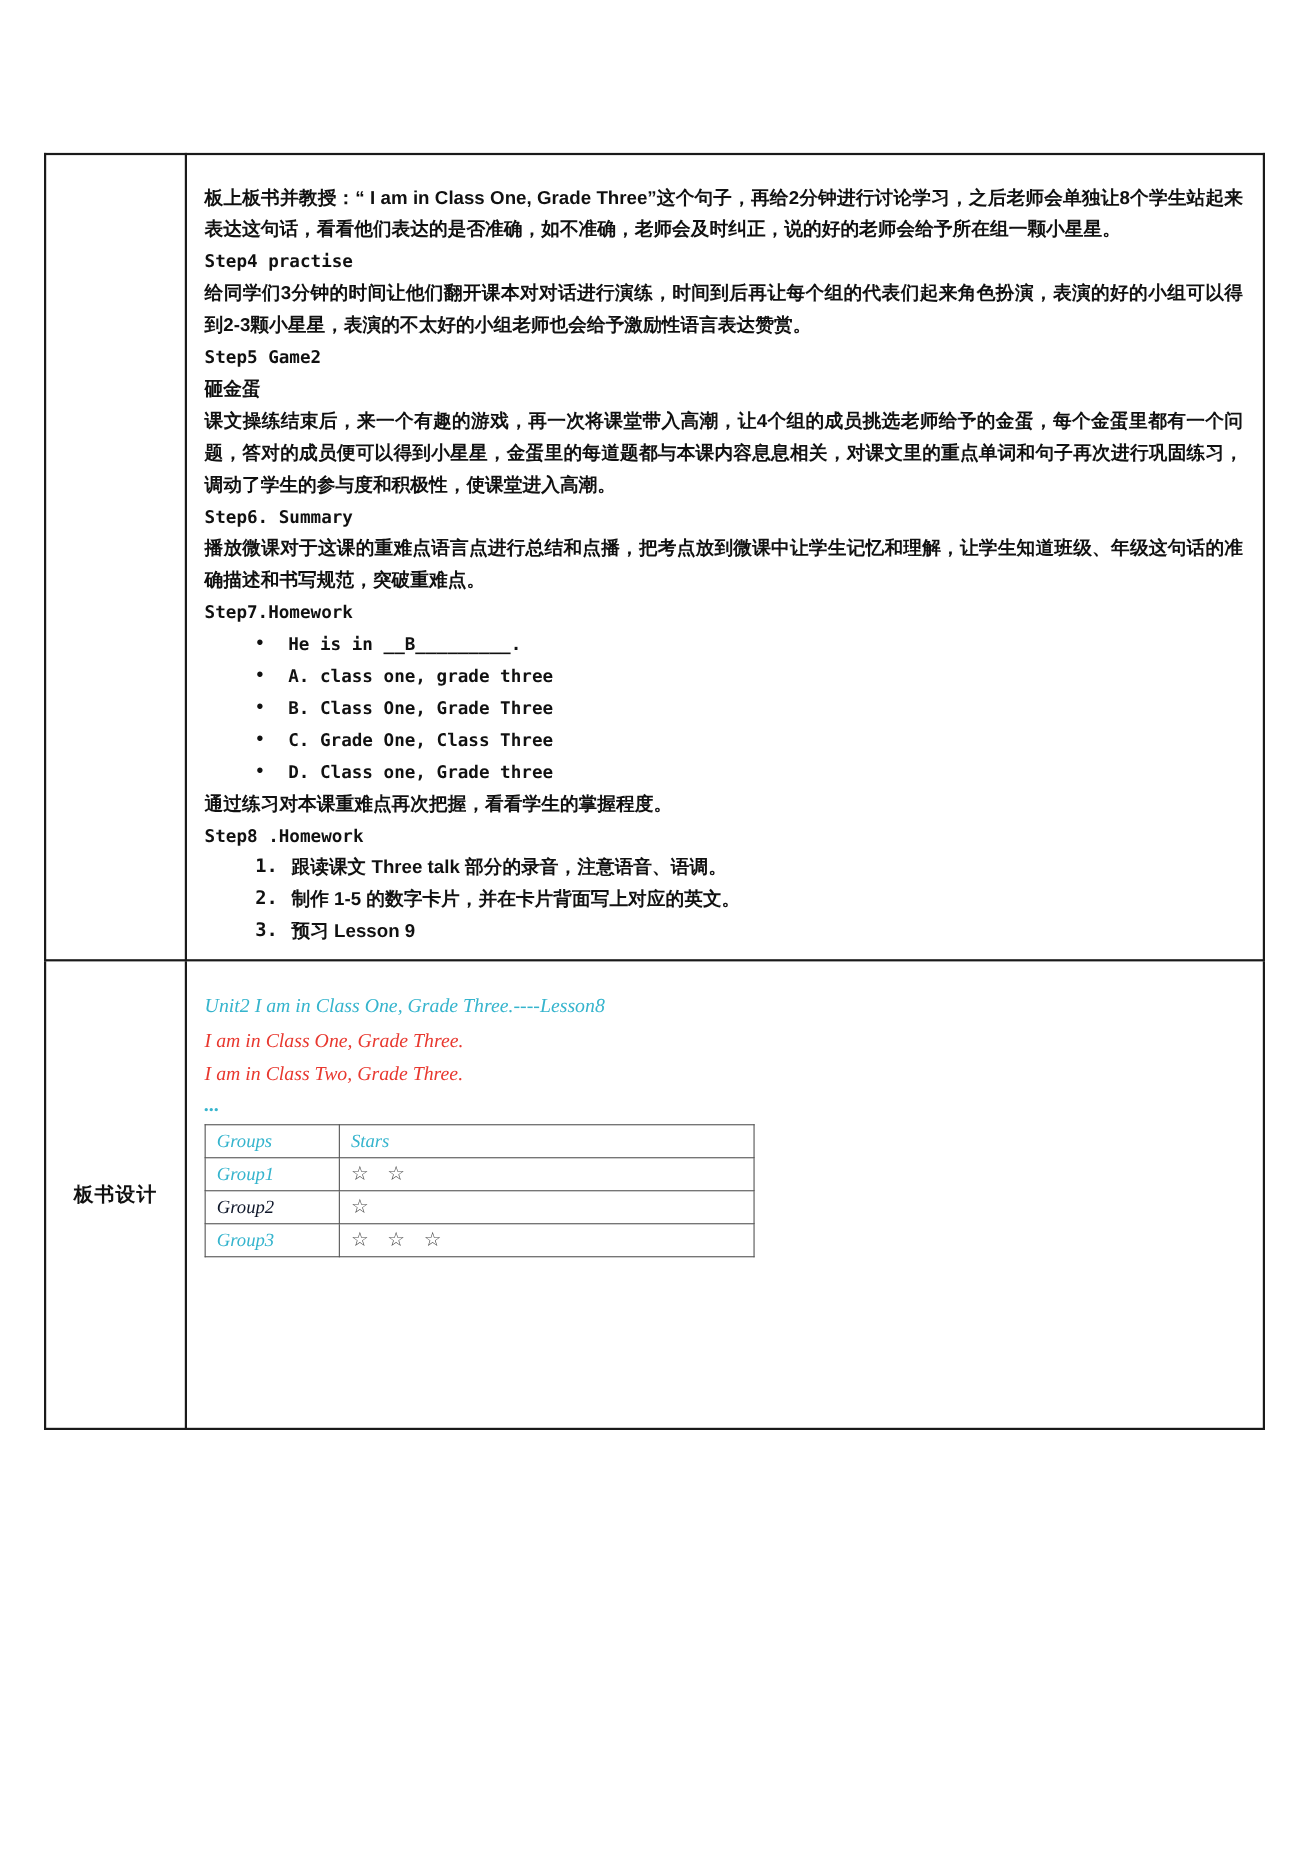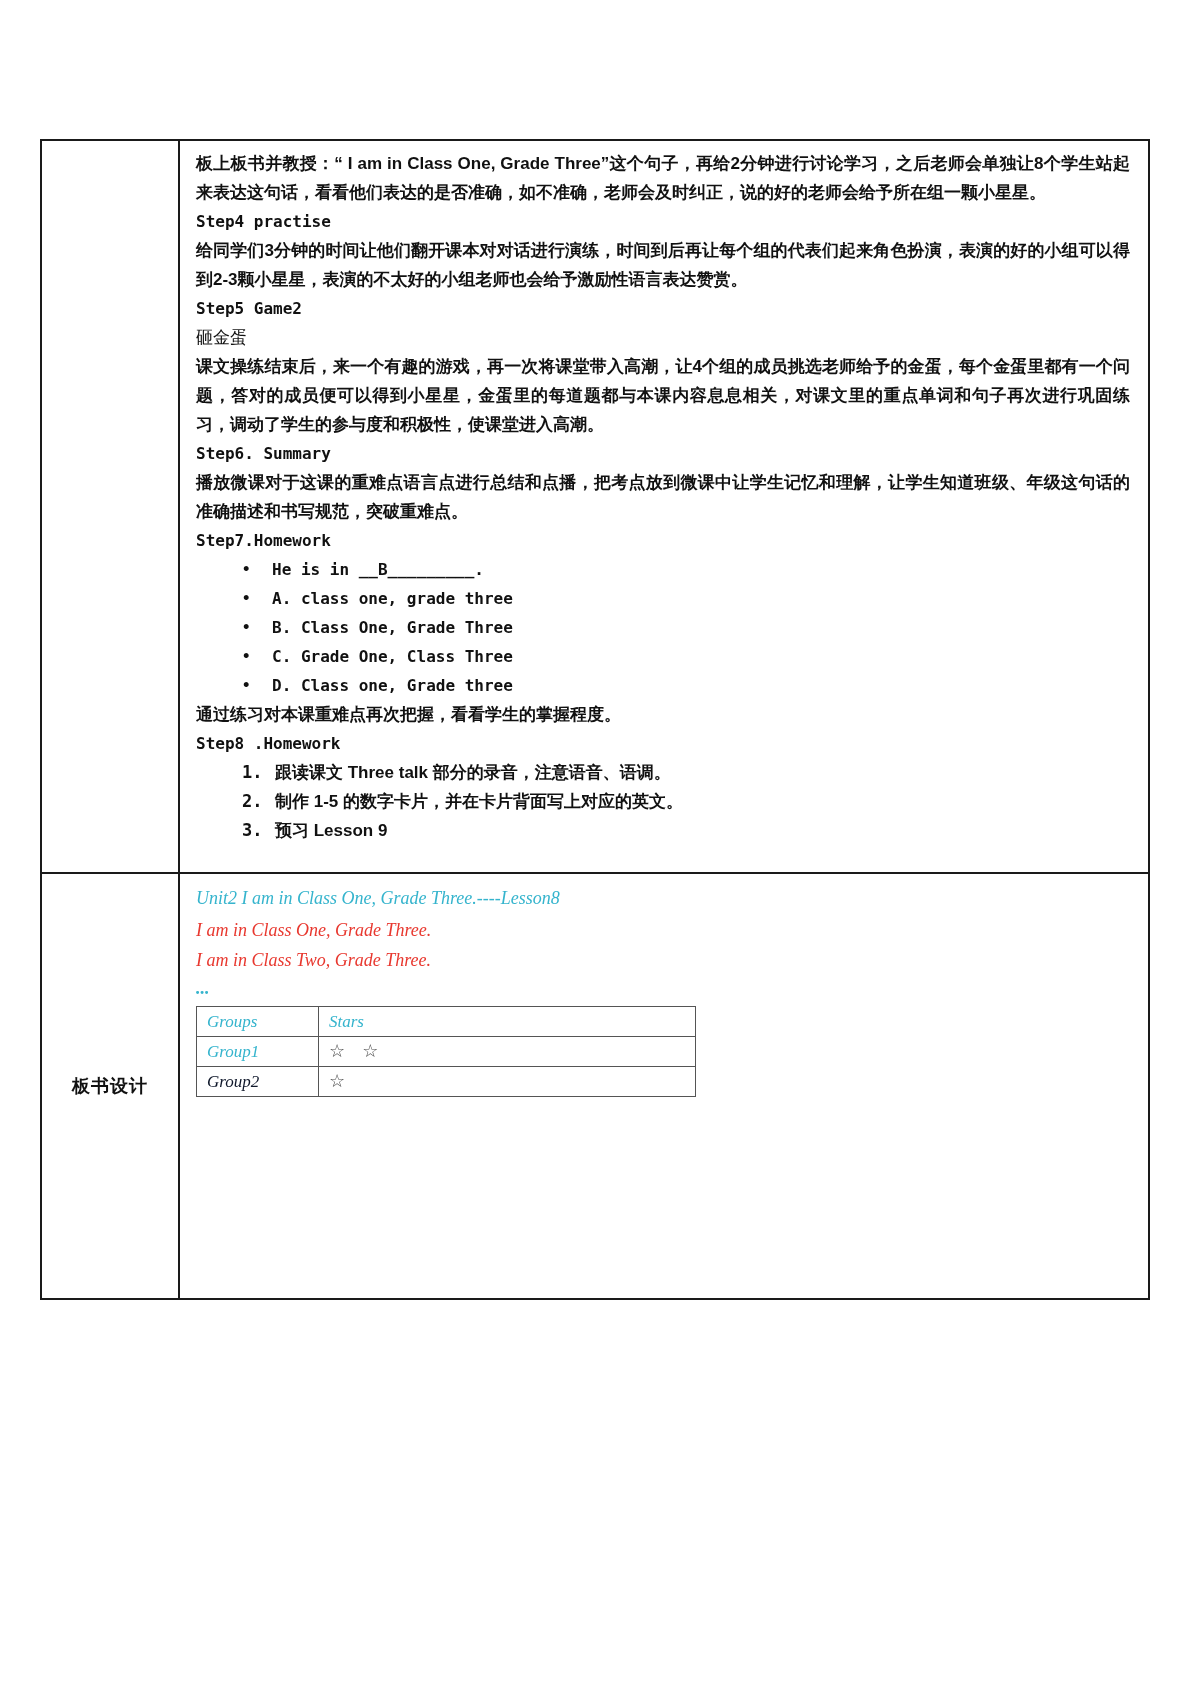--- a/index.html
+++ b/index.html
@@ -18,48 +18,48 @@
     left: 40px;
     width: 1110px;
     border-collapse: collapse;
     table-layout: fixed;
   }
   table.outer > tbody > tr > td {
     border: 2px solid #1a1a1a;
     vertical-align: top;
   }
   td.label-col {
-    width: 138px;
+    width: 128px;
     text-align: center;
     vertical-align: middle !important;
     font-size: 18px;
     font-weight: 700;
     letter-spacing: 1px;
   }
   td.content-col {
-    padding: 8px 18px 6px 16px;
+    padding: 24px 18px 6px 16px;
     font-size: 17px;
     line-height: 29px;
   }
   tr.row-steps > td { height: 733px; }
   tr.row-board > td { height: 426px; }
 
   .para {
     margin: 0;
     font-weight: 600;
     text-align: justify;
   }
   .step-head {
     margin: 0;
     font-family: "DejaVu Sans Mono", "Liberation Mono", monospace;
     font-weight: 700;
     font-size: 16px;
     line-height: 29px;
   }
-  .sub-bold { font-weight: 400; }
+  .sub-bold { font-weight: 700; }
 
   ul.exercise-list {
     margin: 0;
     padding: 0 0 0 46px;
     list-style: none;
   }
   ul.exercise-list li {
     position: relative;
     padding-left: 30px;
     font-family: "DejaVu Sans Mono", "Liberation Mono", monospace;
@@ -206,19 +206,27 @@
                 </td>
               </tr>
               <tr>
                 <td class="col-group">
                   <span class="group-name" style="color:#0f172a">Group2</span>
                 </td>
                 <td>
                   <span class="stars">☆</span>
                 </td>
               </tr>
+              <tr>
+                <td class="col-group">
+                  <span class="group-name" style="color:#35b4cd">Group3</span>
+                </td>
+                <td>
+                  <span class="stars">☆ ☆ ☆</span>
+                </td>
+              </tr>
             </tbody>
           </table>
         </td>
       </tr>
     </tbody>
   </table>
 </div>
 
 </body></html>

